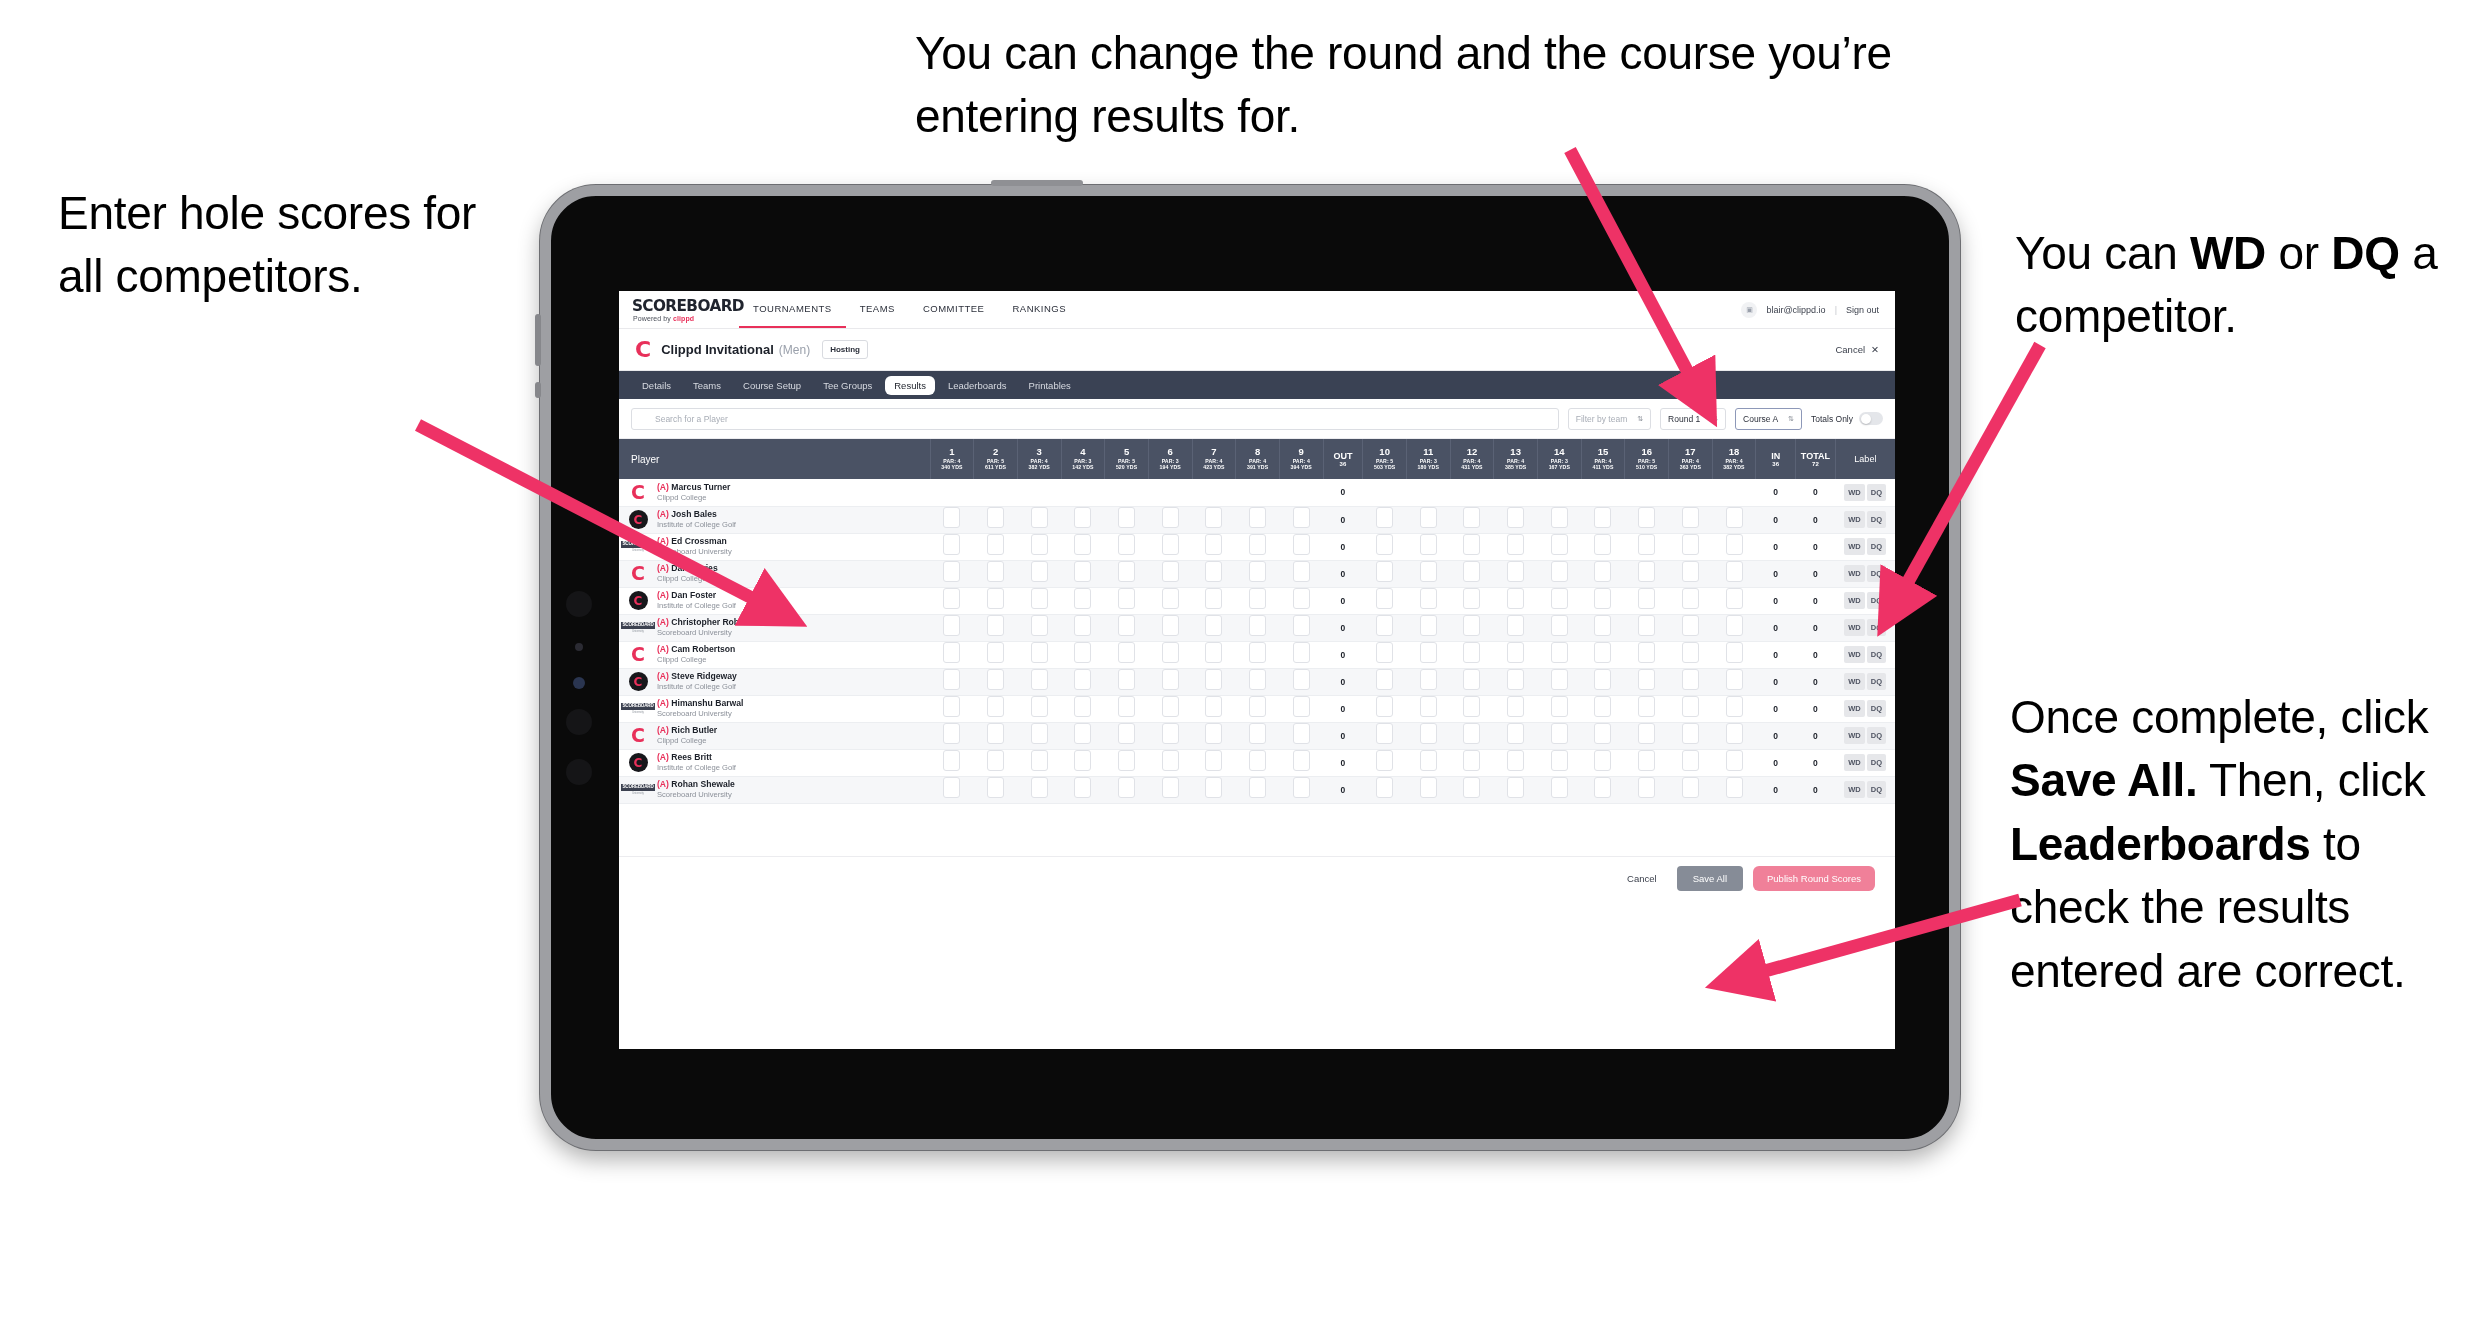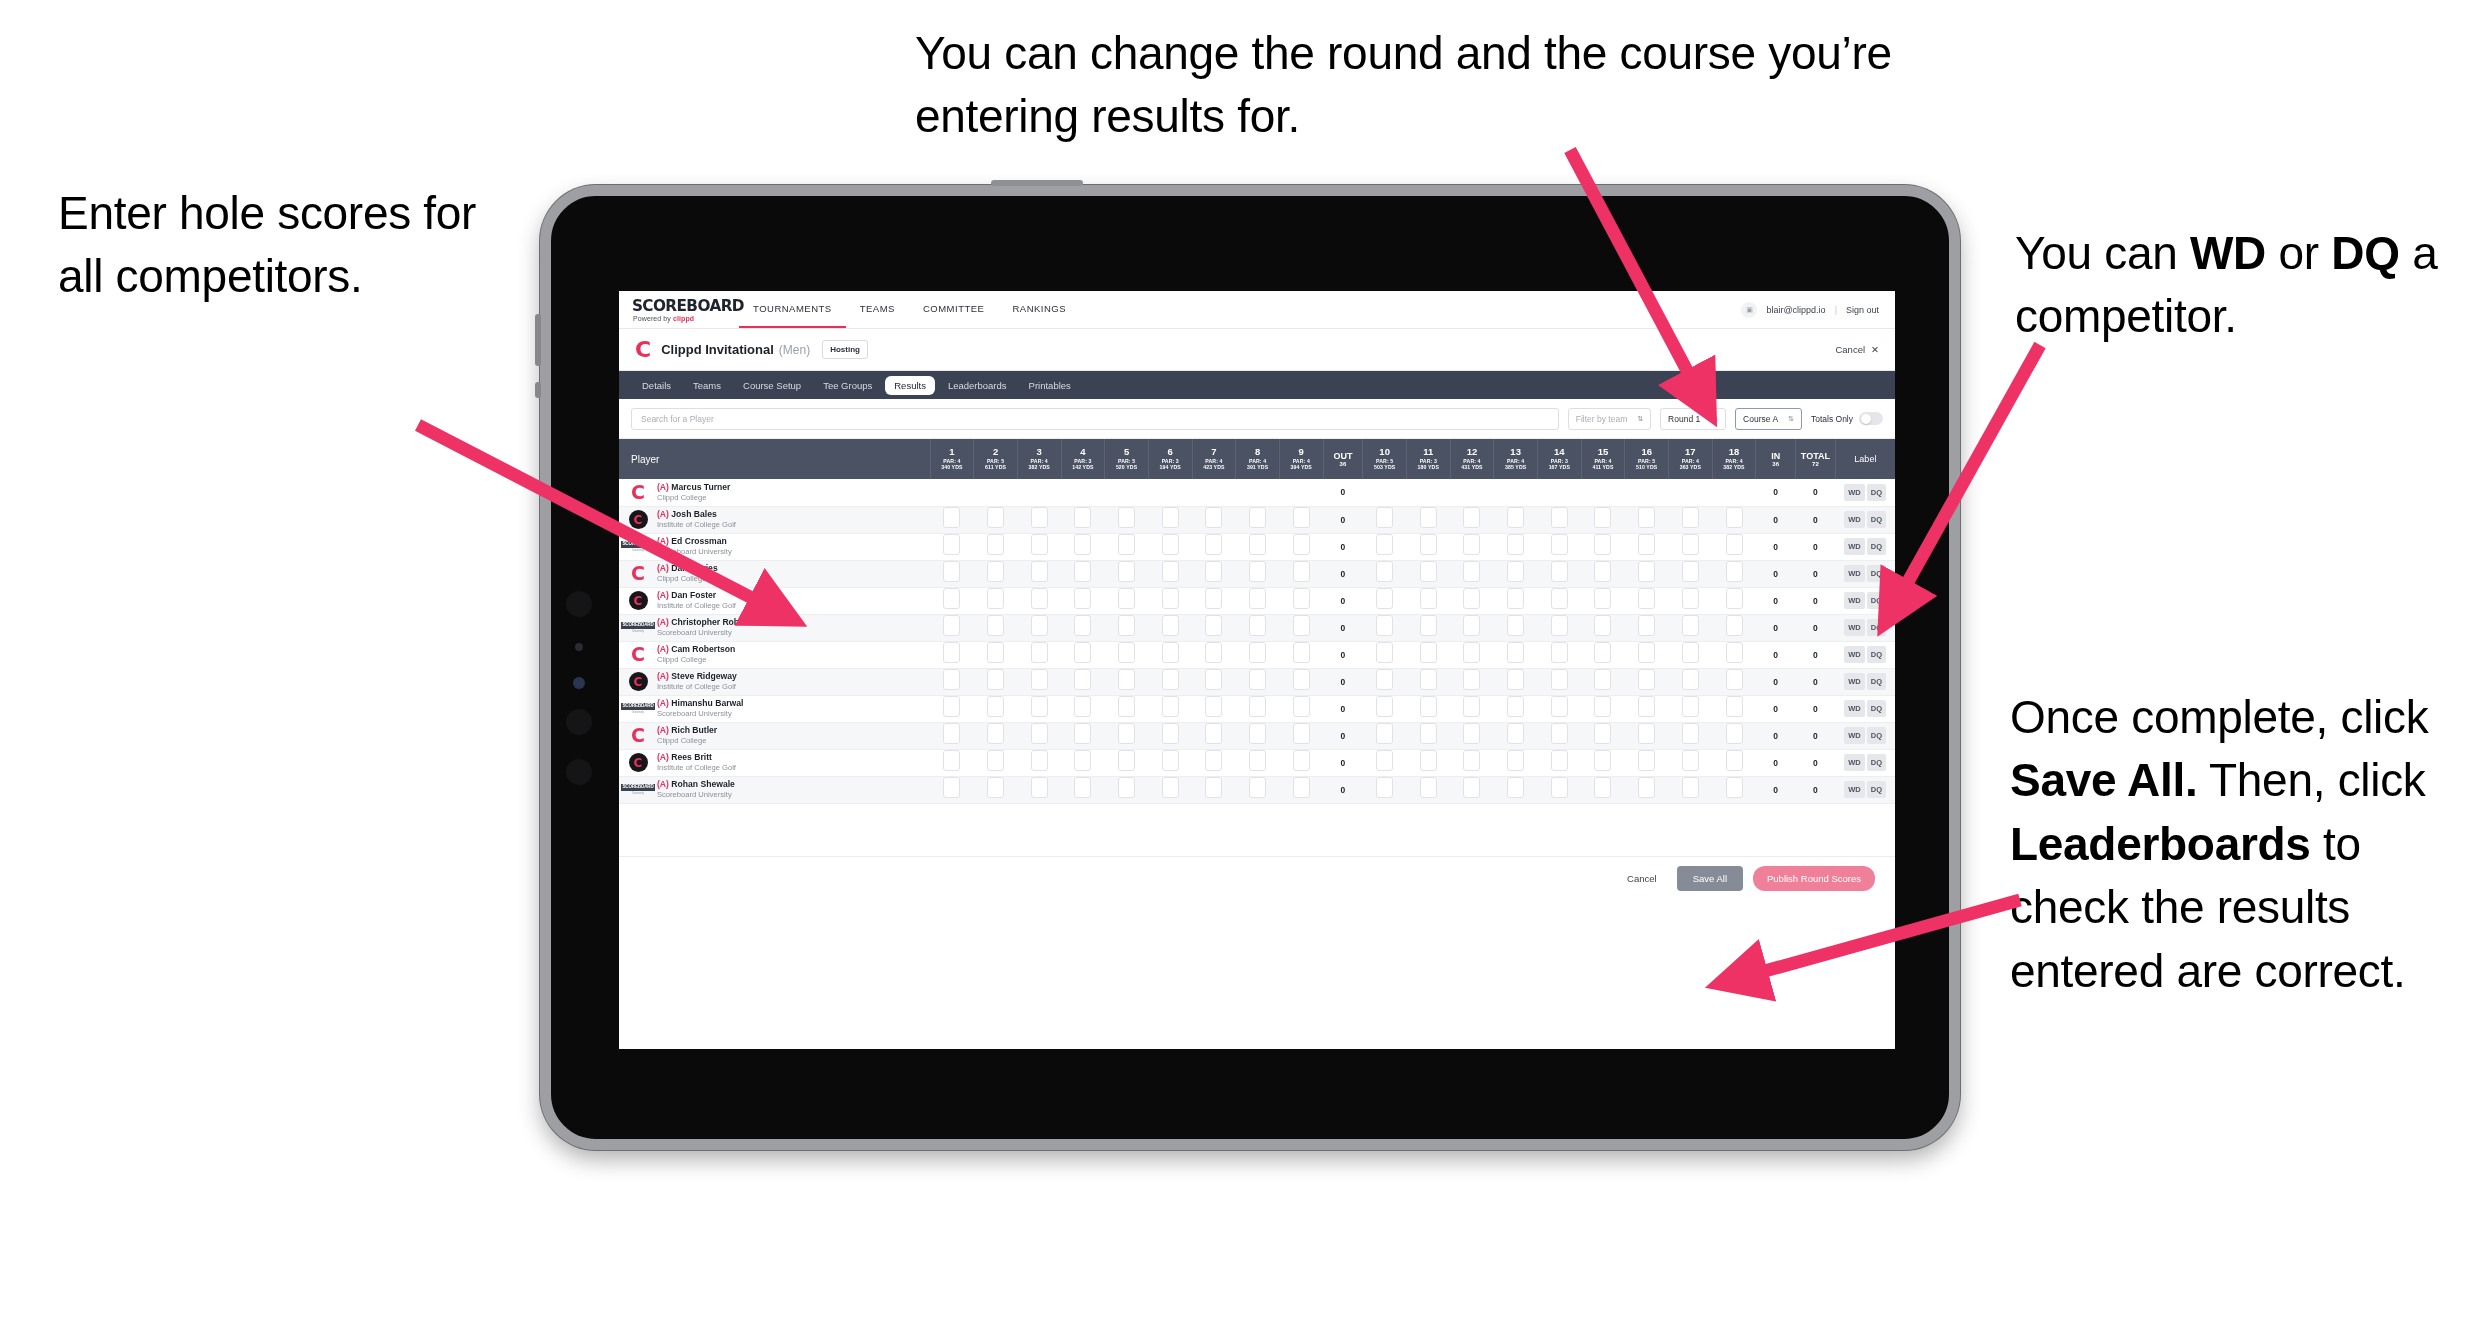--- a/index.html
+++ b/index.html
@@ -79,21 +79,21 @@
   .tbar-right { margin-left:auto; display:flex; align-items:center; gap:6px; font-size:9.5px; color:#3a3f4b; cursor:pointer;}
 
   
   .stabs { height:28px; background:#3a4254; display:flex; align-items:center; padding:0 14px; gap:4px;}
   .stab { font-size:9.5px; color:#d7dae1; padding:4px 9px; border-radius:3px; cursor:pointer;}
   .stab.active { background:#ffffff; color:#1c2029; font-weight:400;border-radius:6px;}
 
   
   .filters { height:40px; background:#fff; display:flex; align-items:center; padding:0 12px; gap:9px; border-bottom:1px solid #ececef;}
   .search { flex:1; height:22px; border:1px solid #dcdee3; border-radius:3px; display:flex; align-items:center;
-            padding:0 9px; font-size:8.5px; color:#a8adb6; background:#fff;}
+            padding:0 23px; font-size:8.5px; color:#a8adb6; background:#fff;}
   .selbox { height:22px; border:1px solid #dcdee3; border-radius:3px; display:flex; align-items:center; justify-content:space-between;
             padding:0 7px; font-size:8.5px; color:#2b2f3a; background:#fff; min-width:66px; gap:10px;}
   .selbox.muted { color:#a8adb6; }
   .selbox.focus { border-color:#8d98b8; }
   .chev { font-size:7px; color:#8b9099; line-height:1;}
   .toggle-wrap { display:flex; align-items:center; gap:6px; font-size:8.5px; color:#2b2f3a;}
   .toggle { width:24px; height:13px; border-radius:7px; background:#e4e6ea; position:relative;}
   .toggle:after{ content:""; position:absolute; left:1.5px; top:1.5px; width:10px;height:10px;border-radius:50%;background:#fff;
                  box-shadow:0 1px 2px rgba(0,0,0,.2);}
 
@@ -135,21 +135,21 @@
   td.label-c { text-align:center; }
   .lblbtns { display:flex; gap:2px; justify-content:center; }
   .lblbtn { background:#e6e7ea; color:#4f5462; font-size:7.5px; font-weight:600; padding:4px 4px; border-radius:2px;
             min-width:19px; text-align:center; cursor:pointer;}
 
   .tbl-footer-space { height:52px; background:#fff; }
   .footbar { height:44px; background:#fff; border-top:1px solid #ececef; display:flex; align-items:center;
              justify-content:flex-end; gap:10px; padding-right:20px;}
   .btn-cancel { font-size:9.5px; color:#3a3f4b; padding:6px 10px; cursor:pointer;}
   .btn-save { font-size:9.5px; color:#fff; background:#868c97; border-radius:4px; padding:7px 16px; cursor:pointer; font-weight:500;}
-  .btn-publish { font-size:9.5px; color:#fff; background:#f08099; border-radius:12px; padding:7px 14px; cursor:pointer; font-weight:500;}
+  .btn-publish { font-size:9.5px; color:#fff; background:#f08099; border-radius:6px; padding:7px 14px; cursor:pointer; font-weight:500;}
 </style>
 </head>
 <body>
 
 <div class="annot" id="an-left"><span>Enter hole scores for all competitors.</span></div>
 <div class="annot" id="an-top"><span>You can change the round and the course you’re entering results for.</span></div>
 <div class="annot" id="an-right1"><span>You can </span><b>WD</b><span> or </span><b>DQ</b><span> a competitor.</span></div>
 <div class="annot" id="an-right2"><span>Once complete, click </span><b>Save All.</b><span> Then, click </span><b>Leaderboards</b><span> to check the results entered are correct.</span></div>
 
 <div id="tablet">

